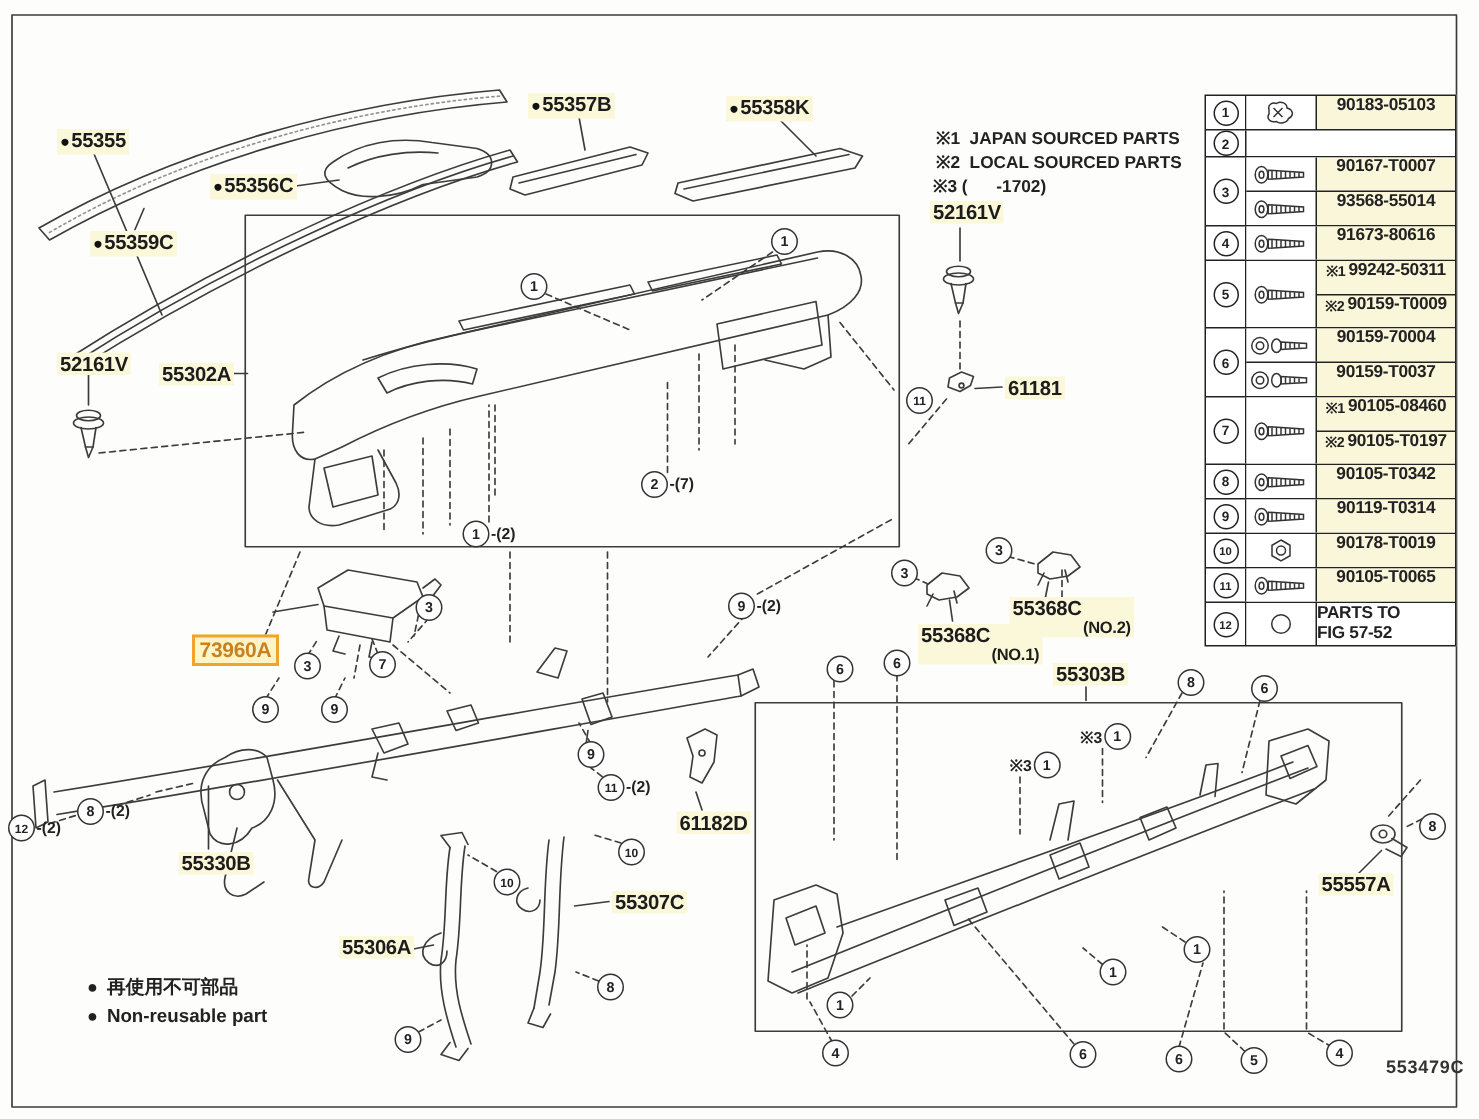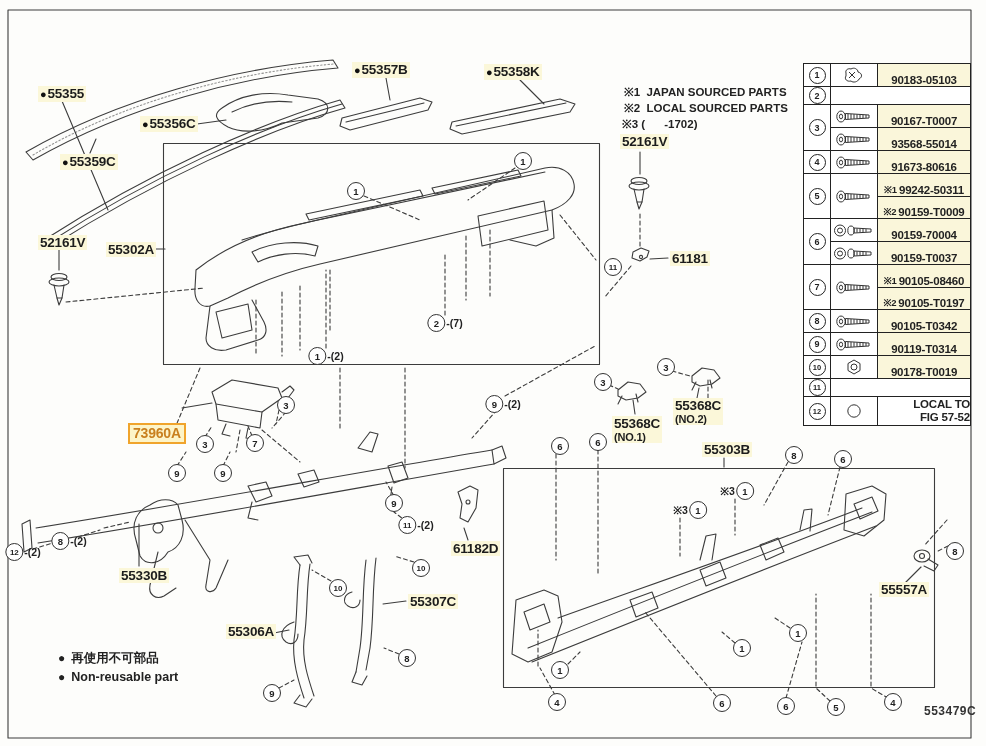--- a/index.html
+++ b/index.html
@@ -9,21 +9,21 @@
   svg.art path, svg.art rect, svg.art ellipse, svg.art circle, svg.art line{
     fill:none;stroke:#3c3c3c;stroke-width:1.1;stroke-linejoin:round;stroke-linecap:round;}
   .dash{stroke-dasharray:4 3;stroke-width:1.05;stroke:#4a4a4a;}
   .frame{stroke:#1c1c1c;stroke-width:2;}
   .boxline{stroke:#2a2a2a;stroke-width:1.6;}
 
   
   .part-label{position:absolute;font:700 13.5px "Liberation Sans",sans-serif;letter-spacing:-0.2px;
     background:#fbf7d9;color:#1c1c1c;padding:0 2px;white-space:nowrap;line-height:15px;cursor:pointer;}
   .part-label .bullet{font-size:11px;margin-right:1px;color:#111;}
-  .part-label .sub{font:700 11px "Liberation Sans",sans-serif;line-height:12px;}
+  .part-label .sub{font:700 11px "Liberation Sans",sans-serif;line-height:12px;margin-left:47px;}
   .part-label.orange{color:#c9801f;background:#fdf4c8;border:2px solid #f0a42c;padding:1px 3px;
     font-size:14px;line-height:15px;}
 
   
   .callout{position:absolute;display:flex;align-items:center;transform:translate(-50%,-50%);
     white-space:nowrap;cursor:pointer;}
   .callout .ring{width:16px;height:16px;border:1.4px solid #333;border-radius:50%;background:#fff;
     display:flex;align-items:center;justify-content:center;font:700 9.5px "Liberation Sans",sans-serif;}
   .callout .ring.wide{font-size:8px;}
   .callout .prefix{font:700 10.5px "Liberation Sans",sans-serif;margin-right:1px;}
@@ -45,21 +45,21 @@
   .tref.wide{font-size:7.5px;}
   .pbody{flex:1;display:flex;flex-direction:column;}
   .psub{display:flex;flex:1;align-items:stretch;min-height:22px;}
   .psub + .psub{border-top:1px solid #222;}
   .picell{width:46px;display:flex;align-items:center;justify-content:center;gap:1px;
     border-right:1px solid #222;background:#fff;}
   .pspan{display:flex;}
   .pspan .picell{border-right:1px solid #222;}
   .pspan .pnums{flex:1;display:flex;flex-direction:column;}
   .pspan .pnums .pnum + .pnum{border-top:1px solid #222;}
-  .pnum{flex:1;display:flex;align-items:flex-end;justify-content:center;background:#faf6da;
+  .pnum{flex:1;display:flex;align-items:flex-start;justify-content:center;background:#faf6da;
     font:700 11.5px "Liberation Sans",sans-serif;letter-spacing:-0.2px;white-space:nowrap;}
   .pnum.plain{background:#fff;flex-direction:column;line-height:13px;min-height:28px;}
   .pnum .pfx{font-size:9.5px;margin-right:2px;}
 </style>
 </head>
 <body>
 
 <div id="stage">
 
   <svg class="art" width="986" height="746" viewBox="0 0 986 746">
@@ -644,34 +644,49 @@
             <div class="pnum">
               <span>90178-T0019</span>
             </div>
           </div>
         </div>
       </div>
       <div class="prow">
         <div class="pref">
           <span class="tref wide">11</span>
         </div>
+        <div class="pbody">
+          <div class="psub">
+            <div class="picell">
+              <svg width="36" height="13" viewBox="0 0 36 13">
+                <ellipse stroke="#333" fill="none" stroke-width="1" cx="5" cy="6.5" rx="4.2" ry="5.5"></ellipse>
+                <ellipse stroke="#333" fill="none" stroke-width="1" cx="5" cy="6.5" rx="1.6" ry="2.4"></ellipse>
+                <path stroke="#333" fill="none" stroke-width="1" d="M9.5 3.5 L33 5 L33 8 L9.5 9.5 Z"></path>
+                <path stroke="#333" fill="none" stroke-width="1" d="M12 3.8 V9.2 M15 4 V9 M18 4.2 V8.8 M21 4.4 V8.6 M24 4.6 V8.4 M27 4.8 V8.2 M30 5 V8"></path>
+              </svg>
+            </div>
+            <div class="pnum">
+              <span>90105-T0065</span>
+            </div>
+          </div>
+        </div>
       </div>
       <div class="prow">
         <div class="pref">
           <span class="tref wide">12</span>
         </div>
         <div class="pbody">
           <div class="psub">
             <div class="picell">
               <svg width="16" height="16" viewBox="0 0 16 16">
                 <circle stroke="#333" fill="none" stroke-width="1" cx="8" cy="8" r="6.2"></circle>
               </svg>
             </div>
             <div class="pnum plain">
-              <span>LOCAL TO</span>
+              <span>PARTS TO</span>
               <span>FIG 57-52</span>
             </div>
           </div>
         </div>
       </div>
     </div>
 
 </div>
 
 </body></html>

